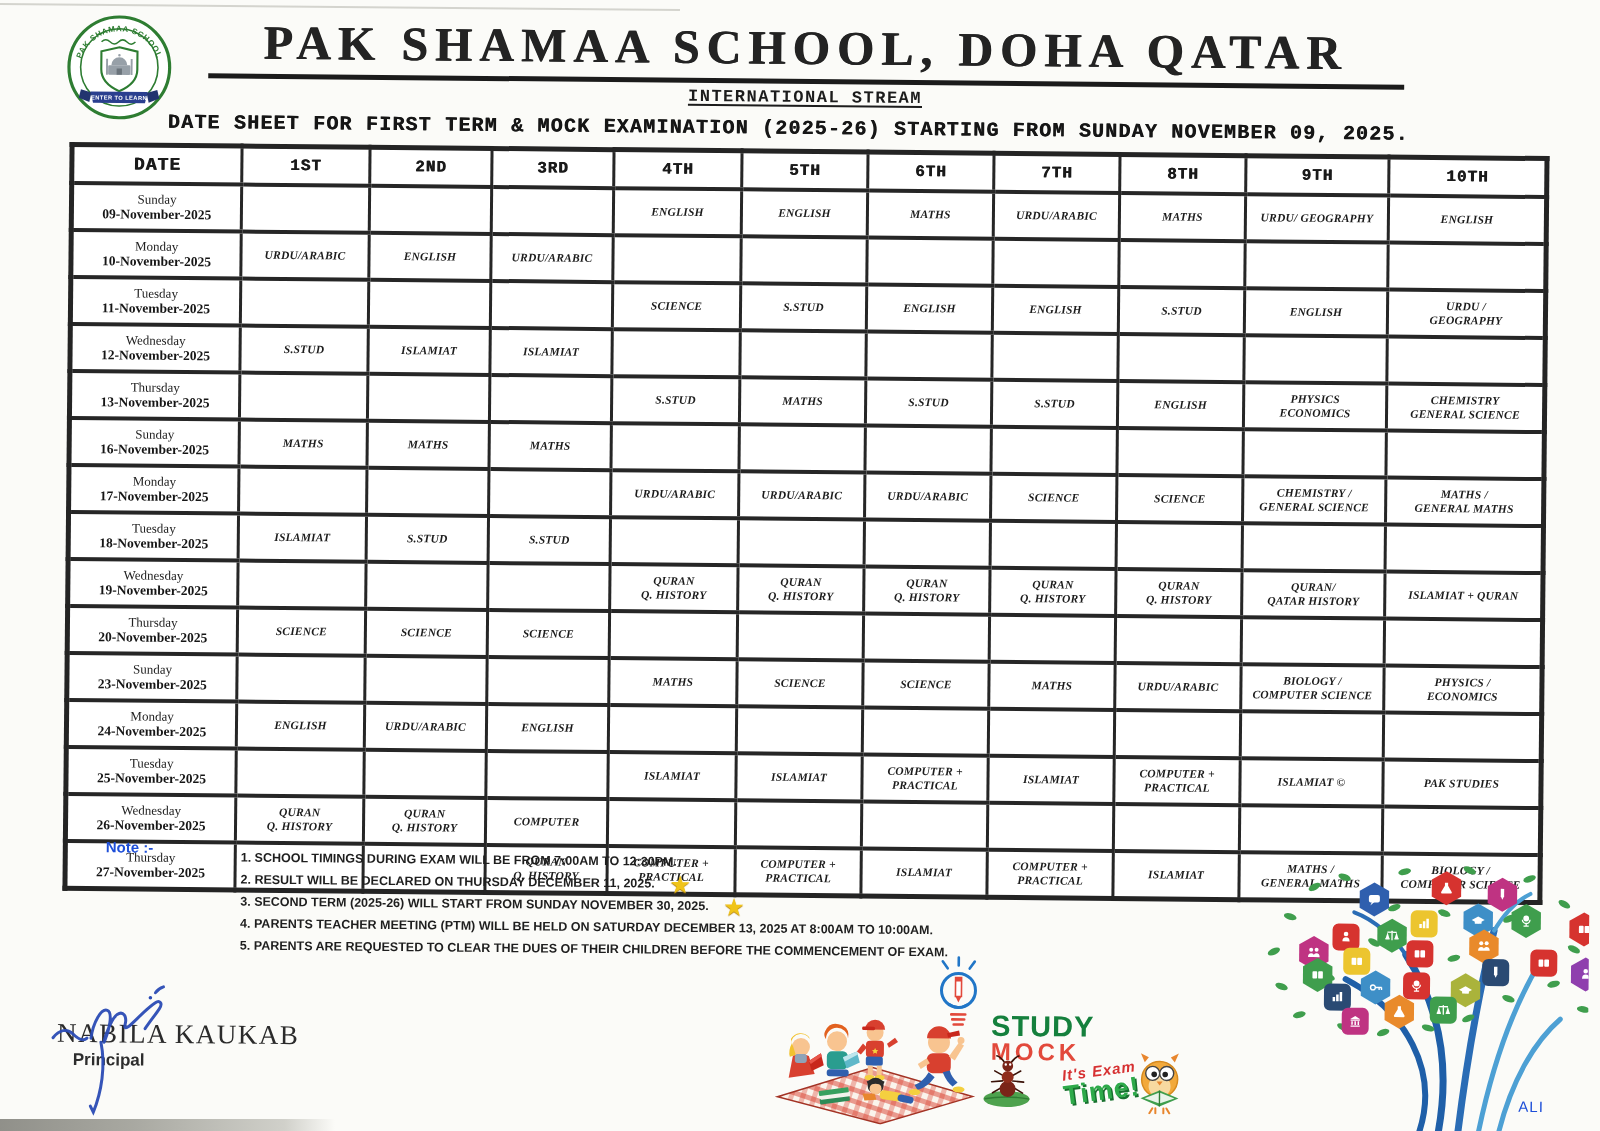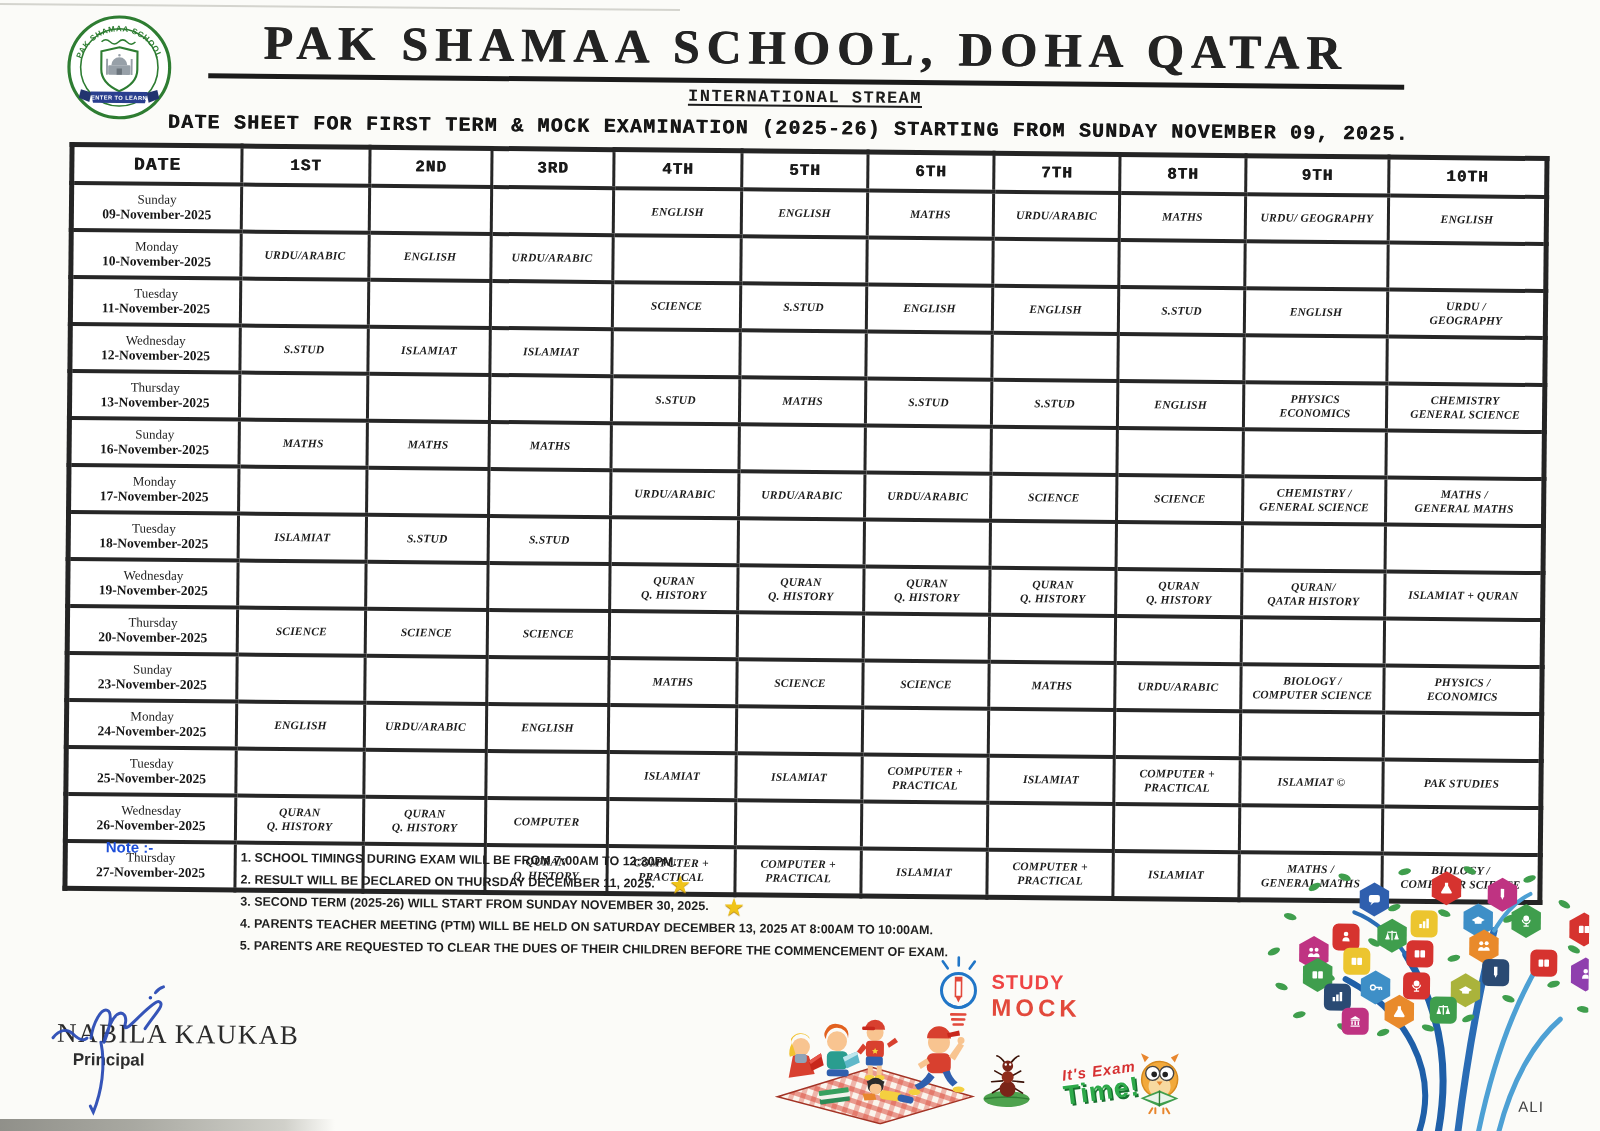--- a/index.html
+++ b/index.html
@@ -53,30 +53,30 @@
   .sig{position:absolute;left:52px;top:946px;width:300px;height:180px;}
   .sig-name{position:absolute;left:14px;top:72px;font-family:"Liberation Serif",serif;
       font-size:27px;letter-spacing:1.5px;color:#2b2b2b;white-space:nowrap;}
   .sig-role{position:absolute;left:30px;top:104px;font-weight:700;font-size:17px;color:#2d2d2d;text-align:right;}
   .sig svg{position:absolute;left:0;top:0;}
 
   
   .kids{position:absolute;left:772px;top:992px;}
   .study{position:absolute;left:936px;top:944px;display:flex;}
   .study-text{margin-top:16px;margin-left:2px;font-weight:800;line-height:26px;}
-  .st1{font-size:20px;color:#ef4444;letter-spacing:1px;}
+  .st1{font-size:29px;color:#15803d;letter-spacing:1px;margin-top:44px;}
   .st2{font-size:24px;color:#e2493b;letter-spacing:4px;}
   .ant{position:absolute;left:986px;top:1040px;}
   .examtime{position:absolute;left:1050px;top:1052px;transform:rotate(-8deg);text-align:center;width:120px;}
   .ex1{font-weight:700;font-style:italic;font-size:15px;color:#d63031;letter-spacing:1px;}
   .ex2{font-weight:700;font-size:27px;color:#2eaa4a;letter-spacing:1px;margin-top:-3px;
        text-shadow:1.5px 2px 0 #17702e,-1px -1px 0 #ffffff,1px -1px 0 #ffffff;}
   .owl{position:absolute;left:1138px;top:1036px;}
   .tree{position:absolute;left:1262px;top:845px;}
-  .ali{position:absolute;left:1528px;top:1084px;font-size:15px;color:#404040;letter-spacing:1px;}
+  .ali{position:absolute;left:1528px;top:1084px;font-size:15px;color:#1d4ed8;letter-spacing:1px;}
 </style>
 </head>
 <body>
 
 <div class="canvas">
   <div class="edge-top"></div>
 
   <div class="scan">
 
     <svg class="logo" viewBox="0 0 100 100">

